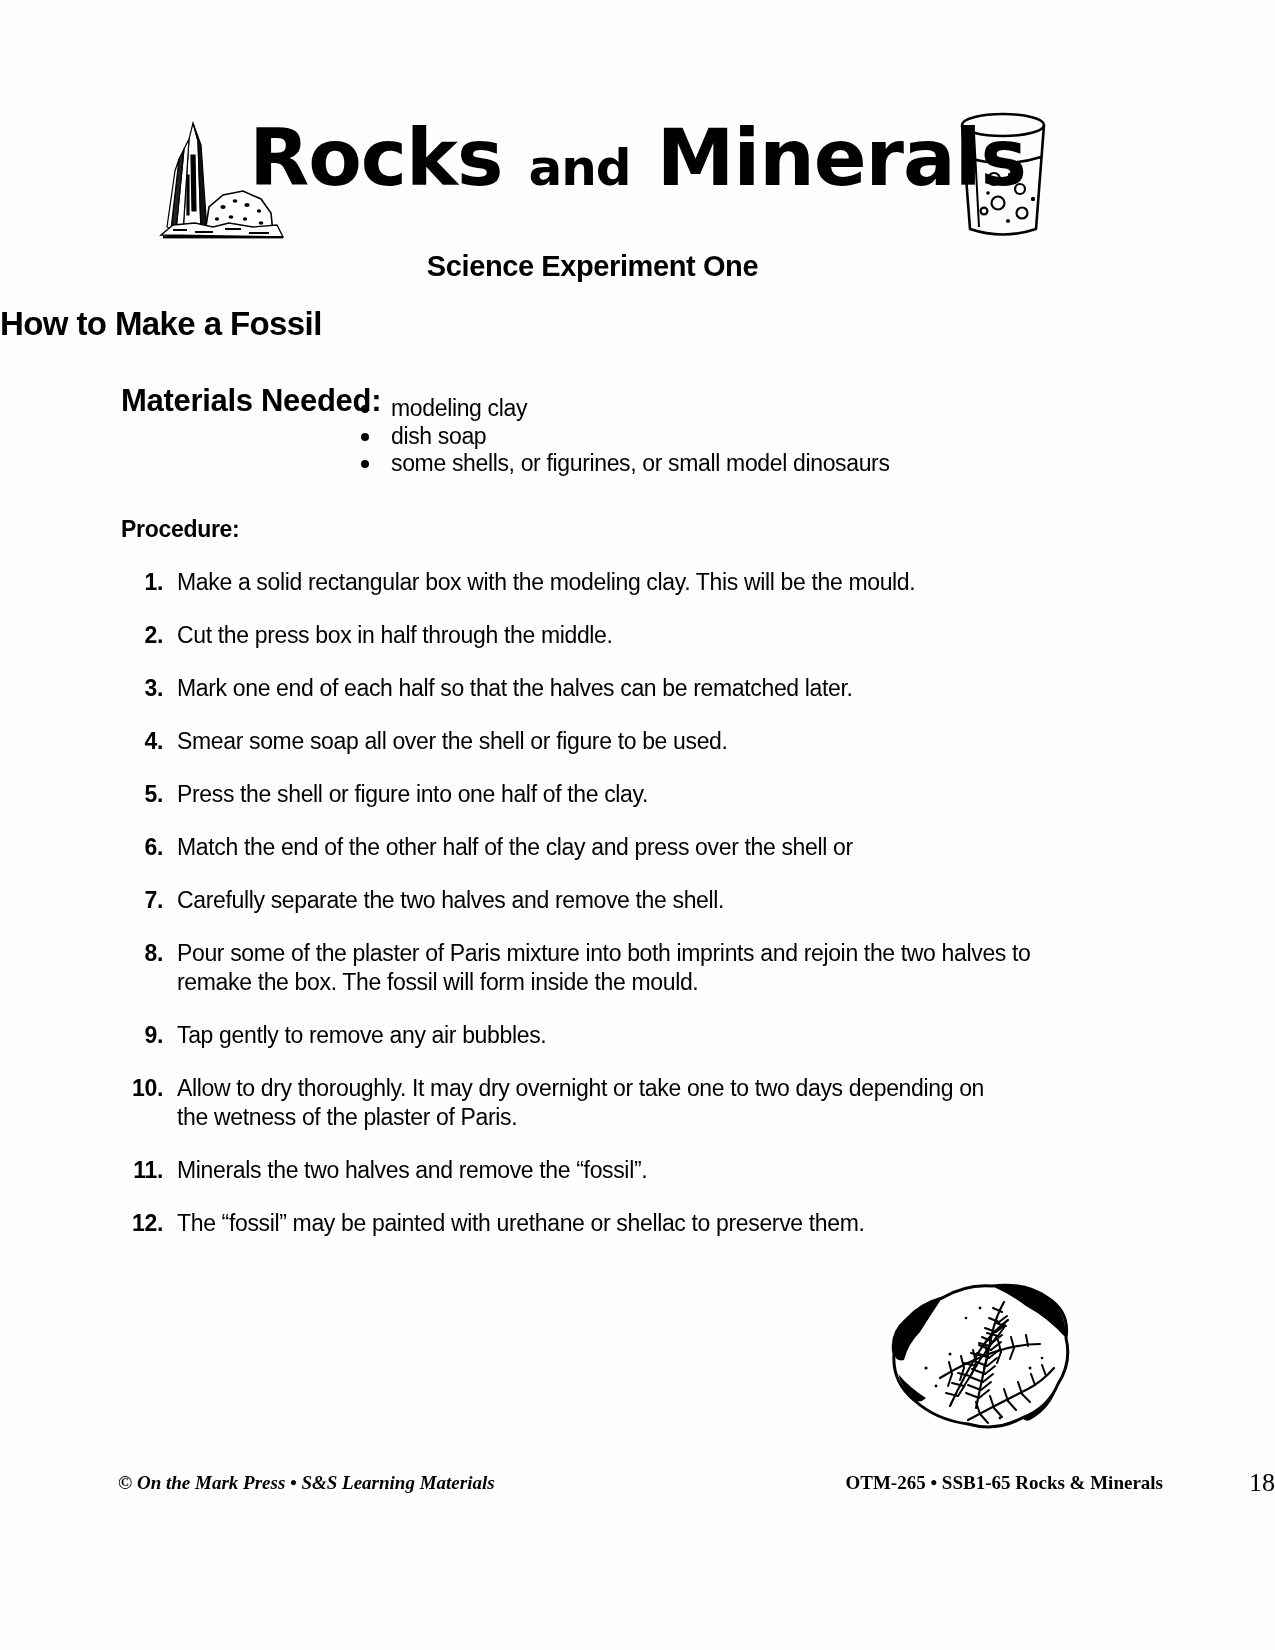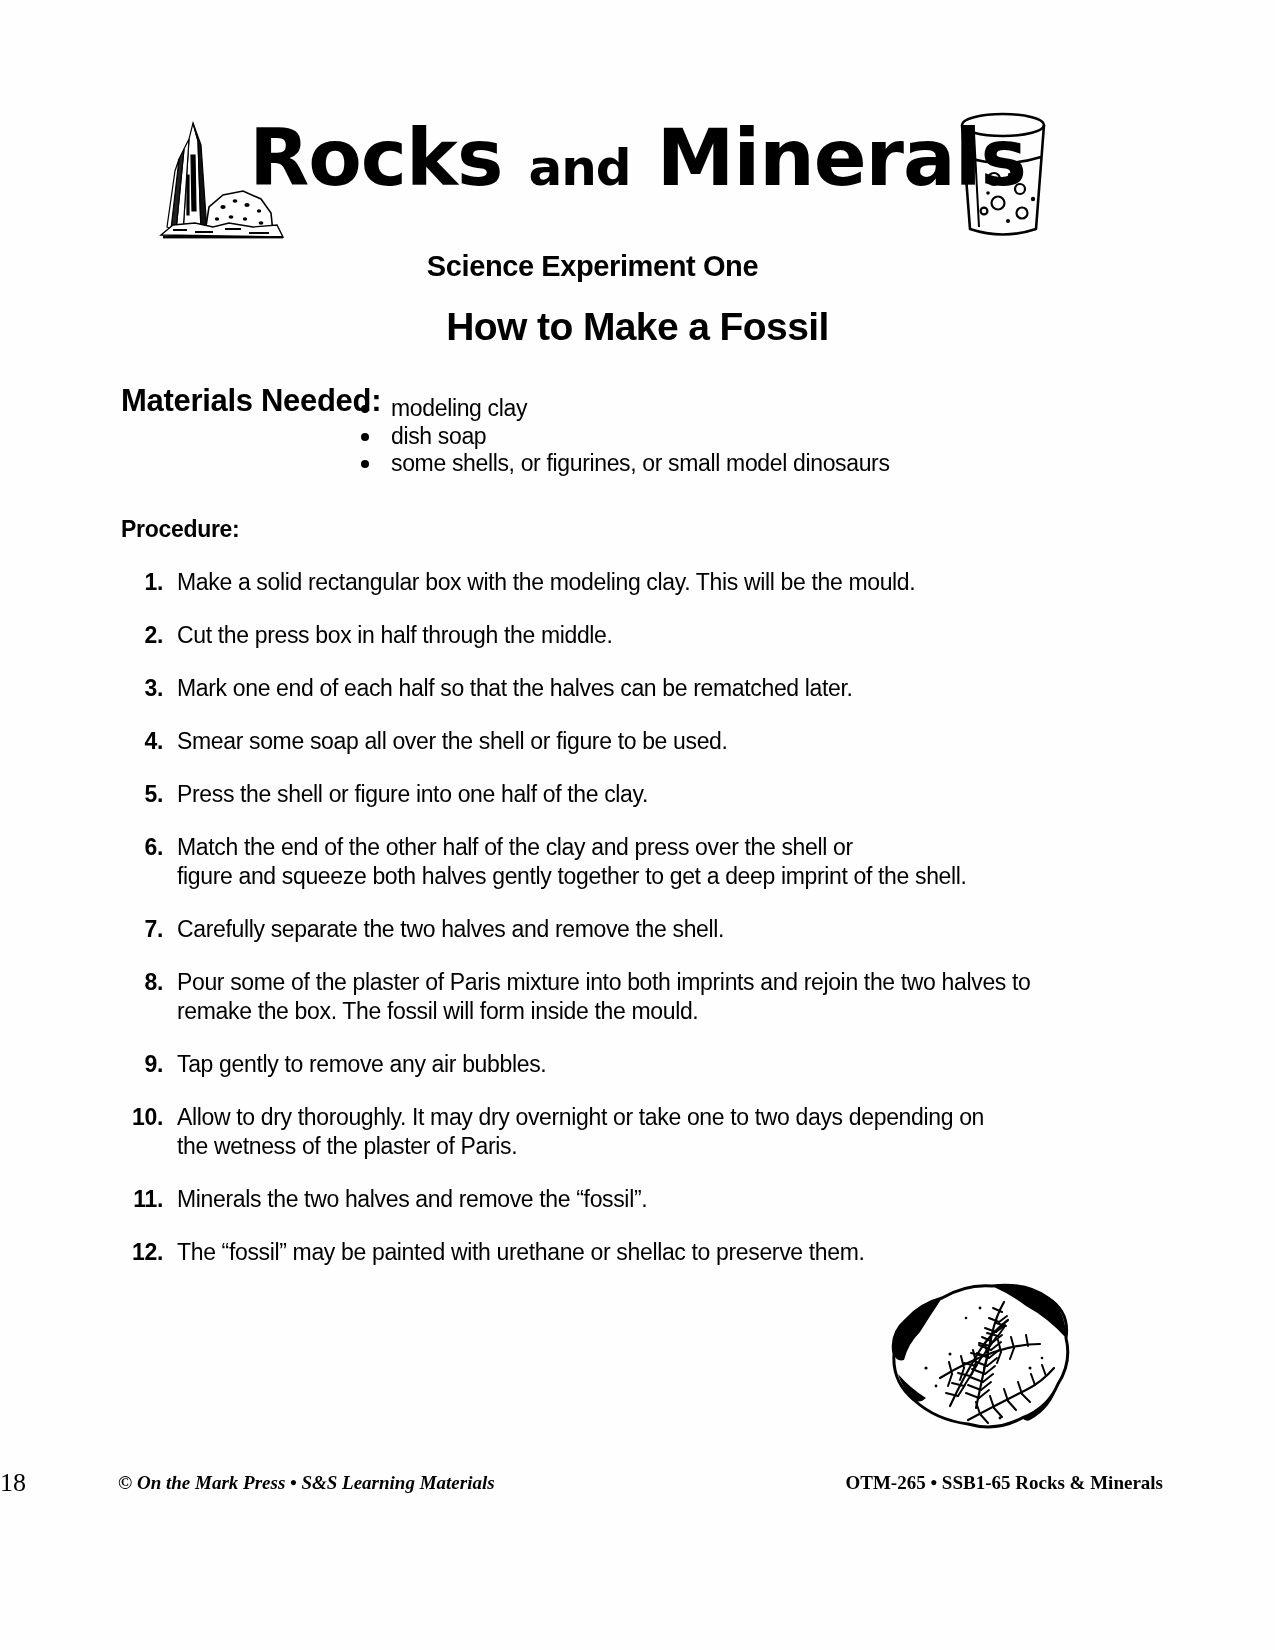--- a/index.html
+++ b/index.html
@@ -76,22 +76,22 @@
     text-align: center;
     font-size: 29px;
     font-weight: bold;
     letter-spacing: -0.4px;
   }
   .sheet-title {
     position: absolute;
     left: 0;
     top: 305px;
     width: 1275px;
-    text-align: center;
-    font-size: 39px;
+    text-align: left;
+    font-size: 33px;
     font-weight: bold;
     letter-spacing: -0.6px;
   }
 
   
   .materials {
     position: absolute;
     left: 121px;
     top: 383px;
     width: 1030px;
@@ -196,21 +196,21 @@
     left: 118px;
     top: 0;
     white-space: nowrap;
     font-style: italic;
   }
   .footer-center {
     position: absolute;
     left: 0;
     top: -4px;
     width: 1275px;
-    text-align: left;
+    text-align: right;
     font-family: "Liberation Serif", serif;
     font-weight: normal;
     font-size: 26px;
   }
   .footer-right {
     position: absolute;
     right: 112px;
     top: 0;
     white-space: nowrap;
   }
@@ -358,21 +358,20 @@
       <span class="num">5.</span>
       <span class="txt">
         <span class="l">Press the shell or figure into one half of the clay.</span>
       </span>
     </div>
 
     <div class="step">
       <span class="num">6.</span>
       <span class="txt">
         <span class="l">Match the end of the other half of the clay and press over the shell or</span>
-        <span class="l">figure and squeeze both halves gently together to get a deep imprint of the shell.</span>
       </span>
     </div>
 
     <div class="step">
       <span class="num">7.</span>
       <span class="txt">
         <span class="l">Carefully separate the two halves and remove the shell.</span>
       </span>
     </div>
 

